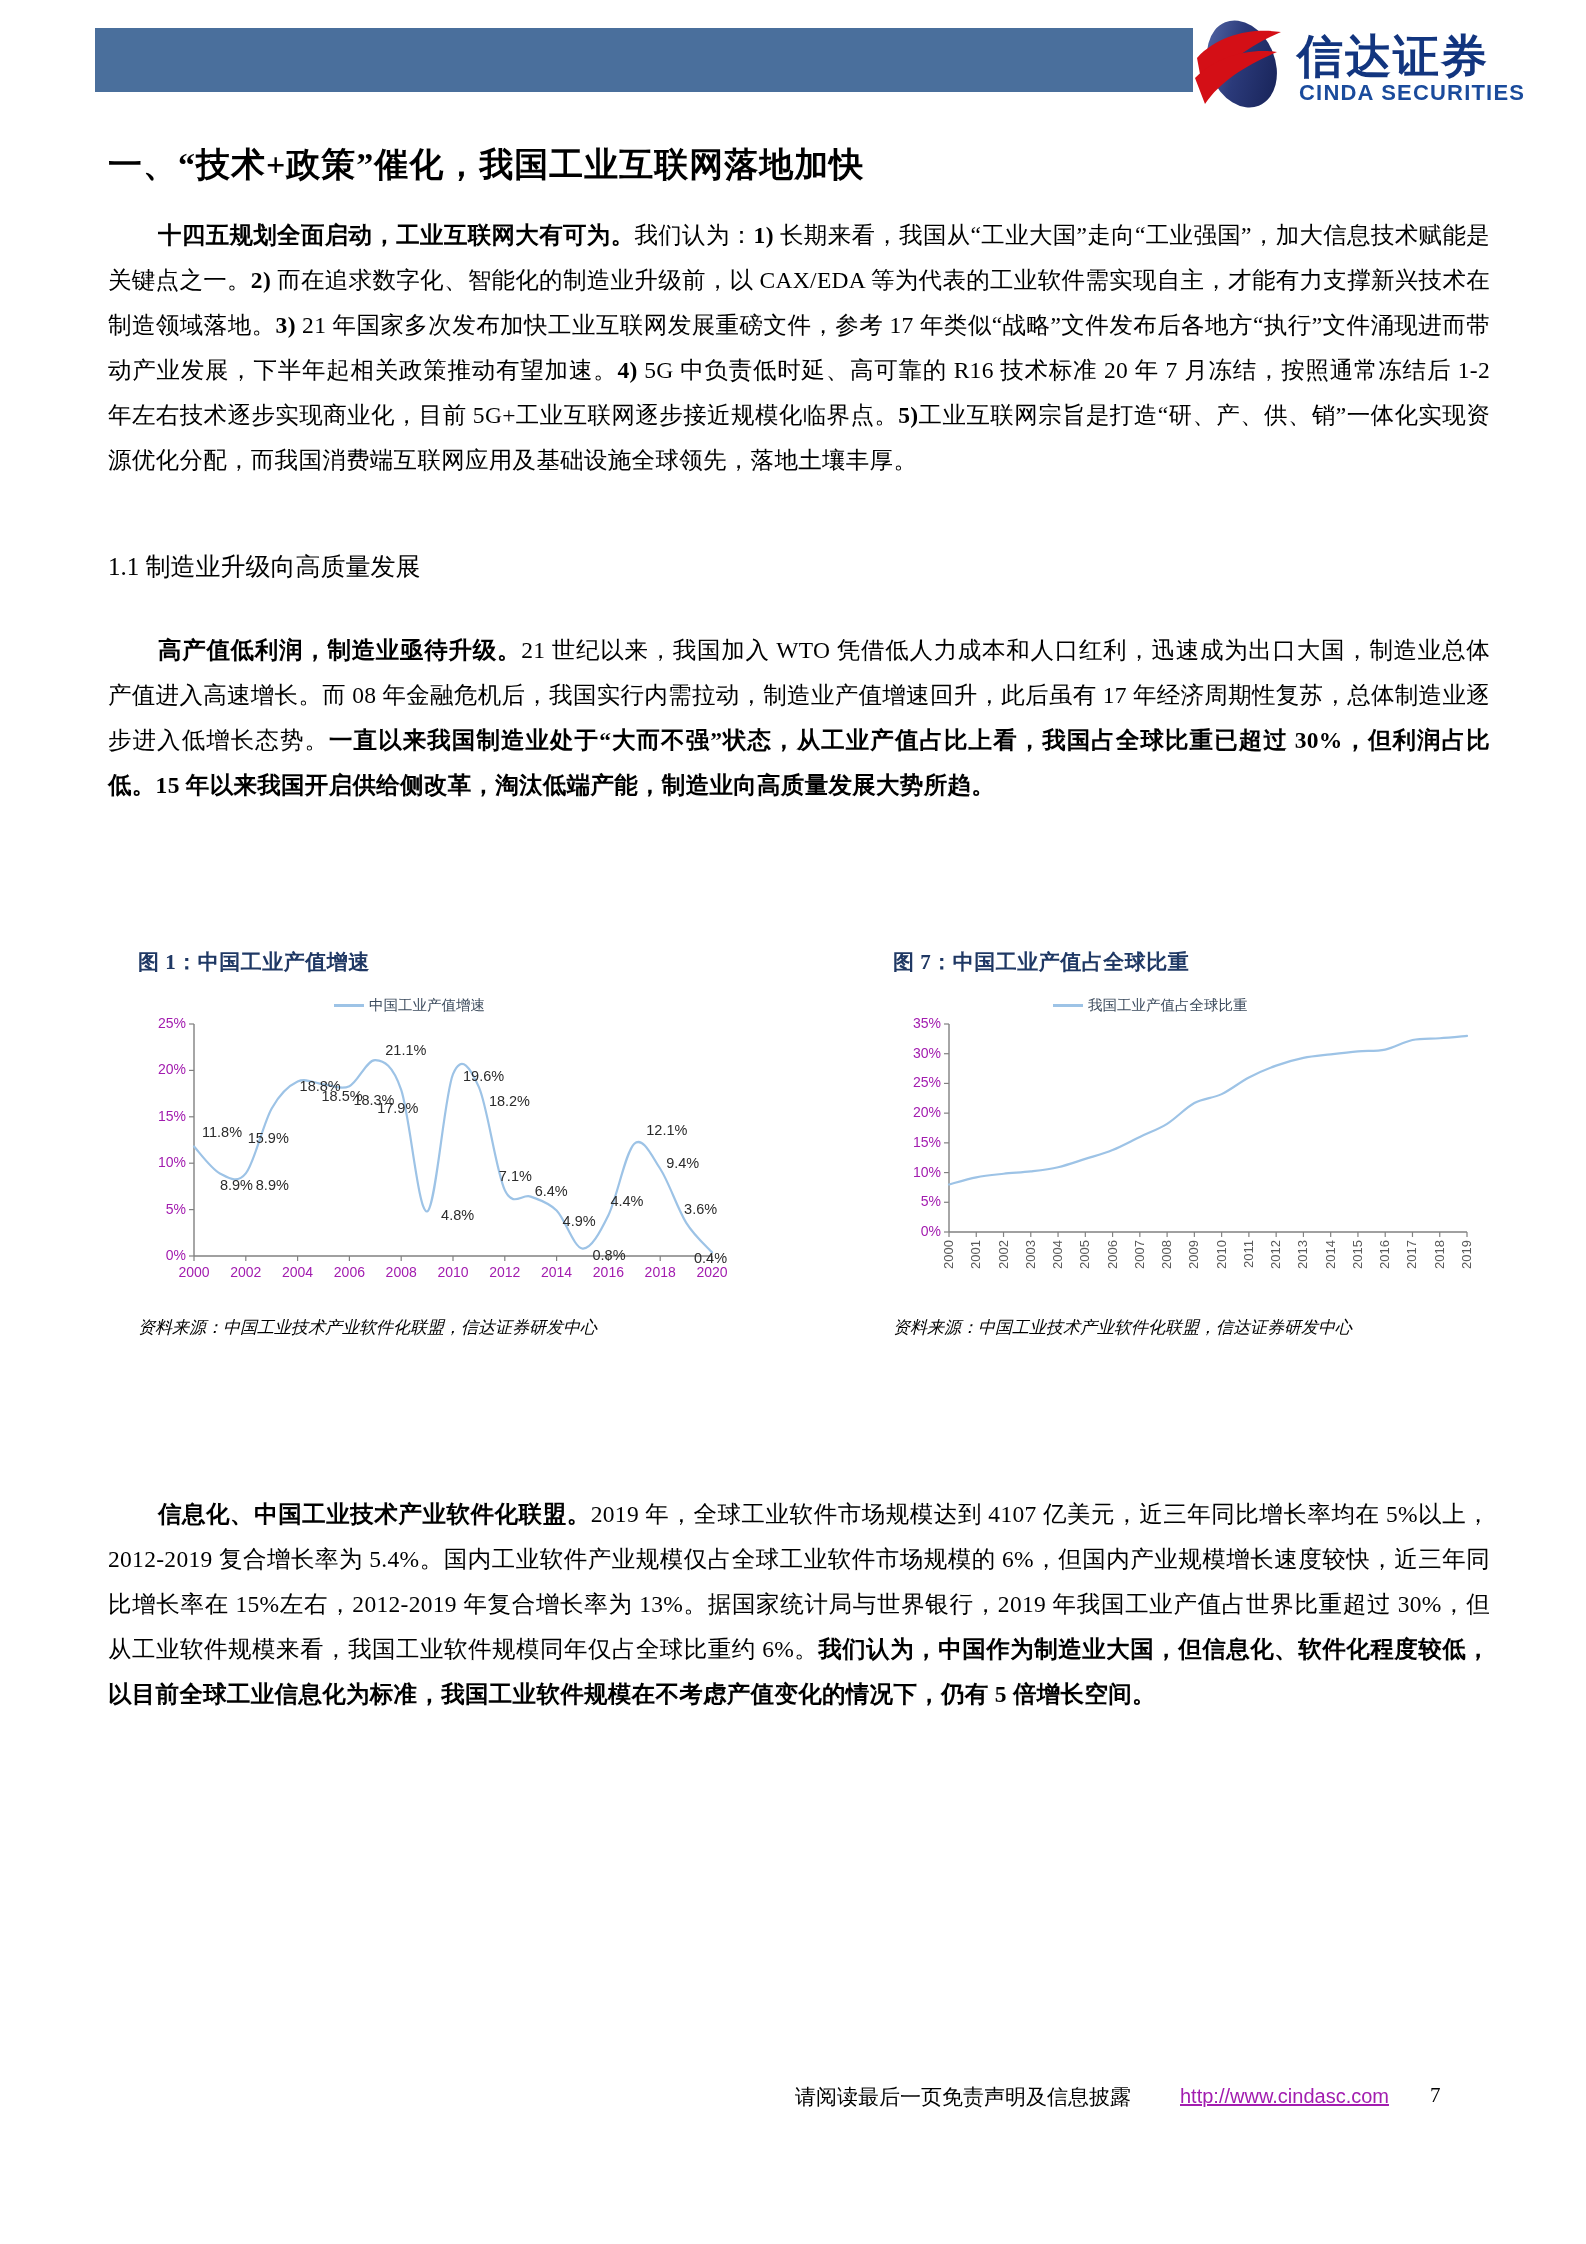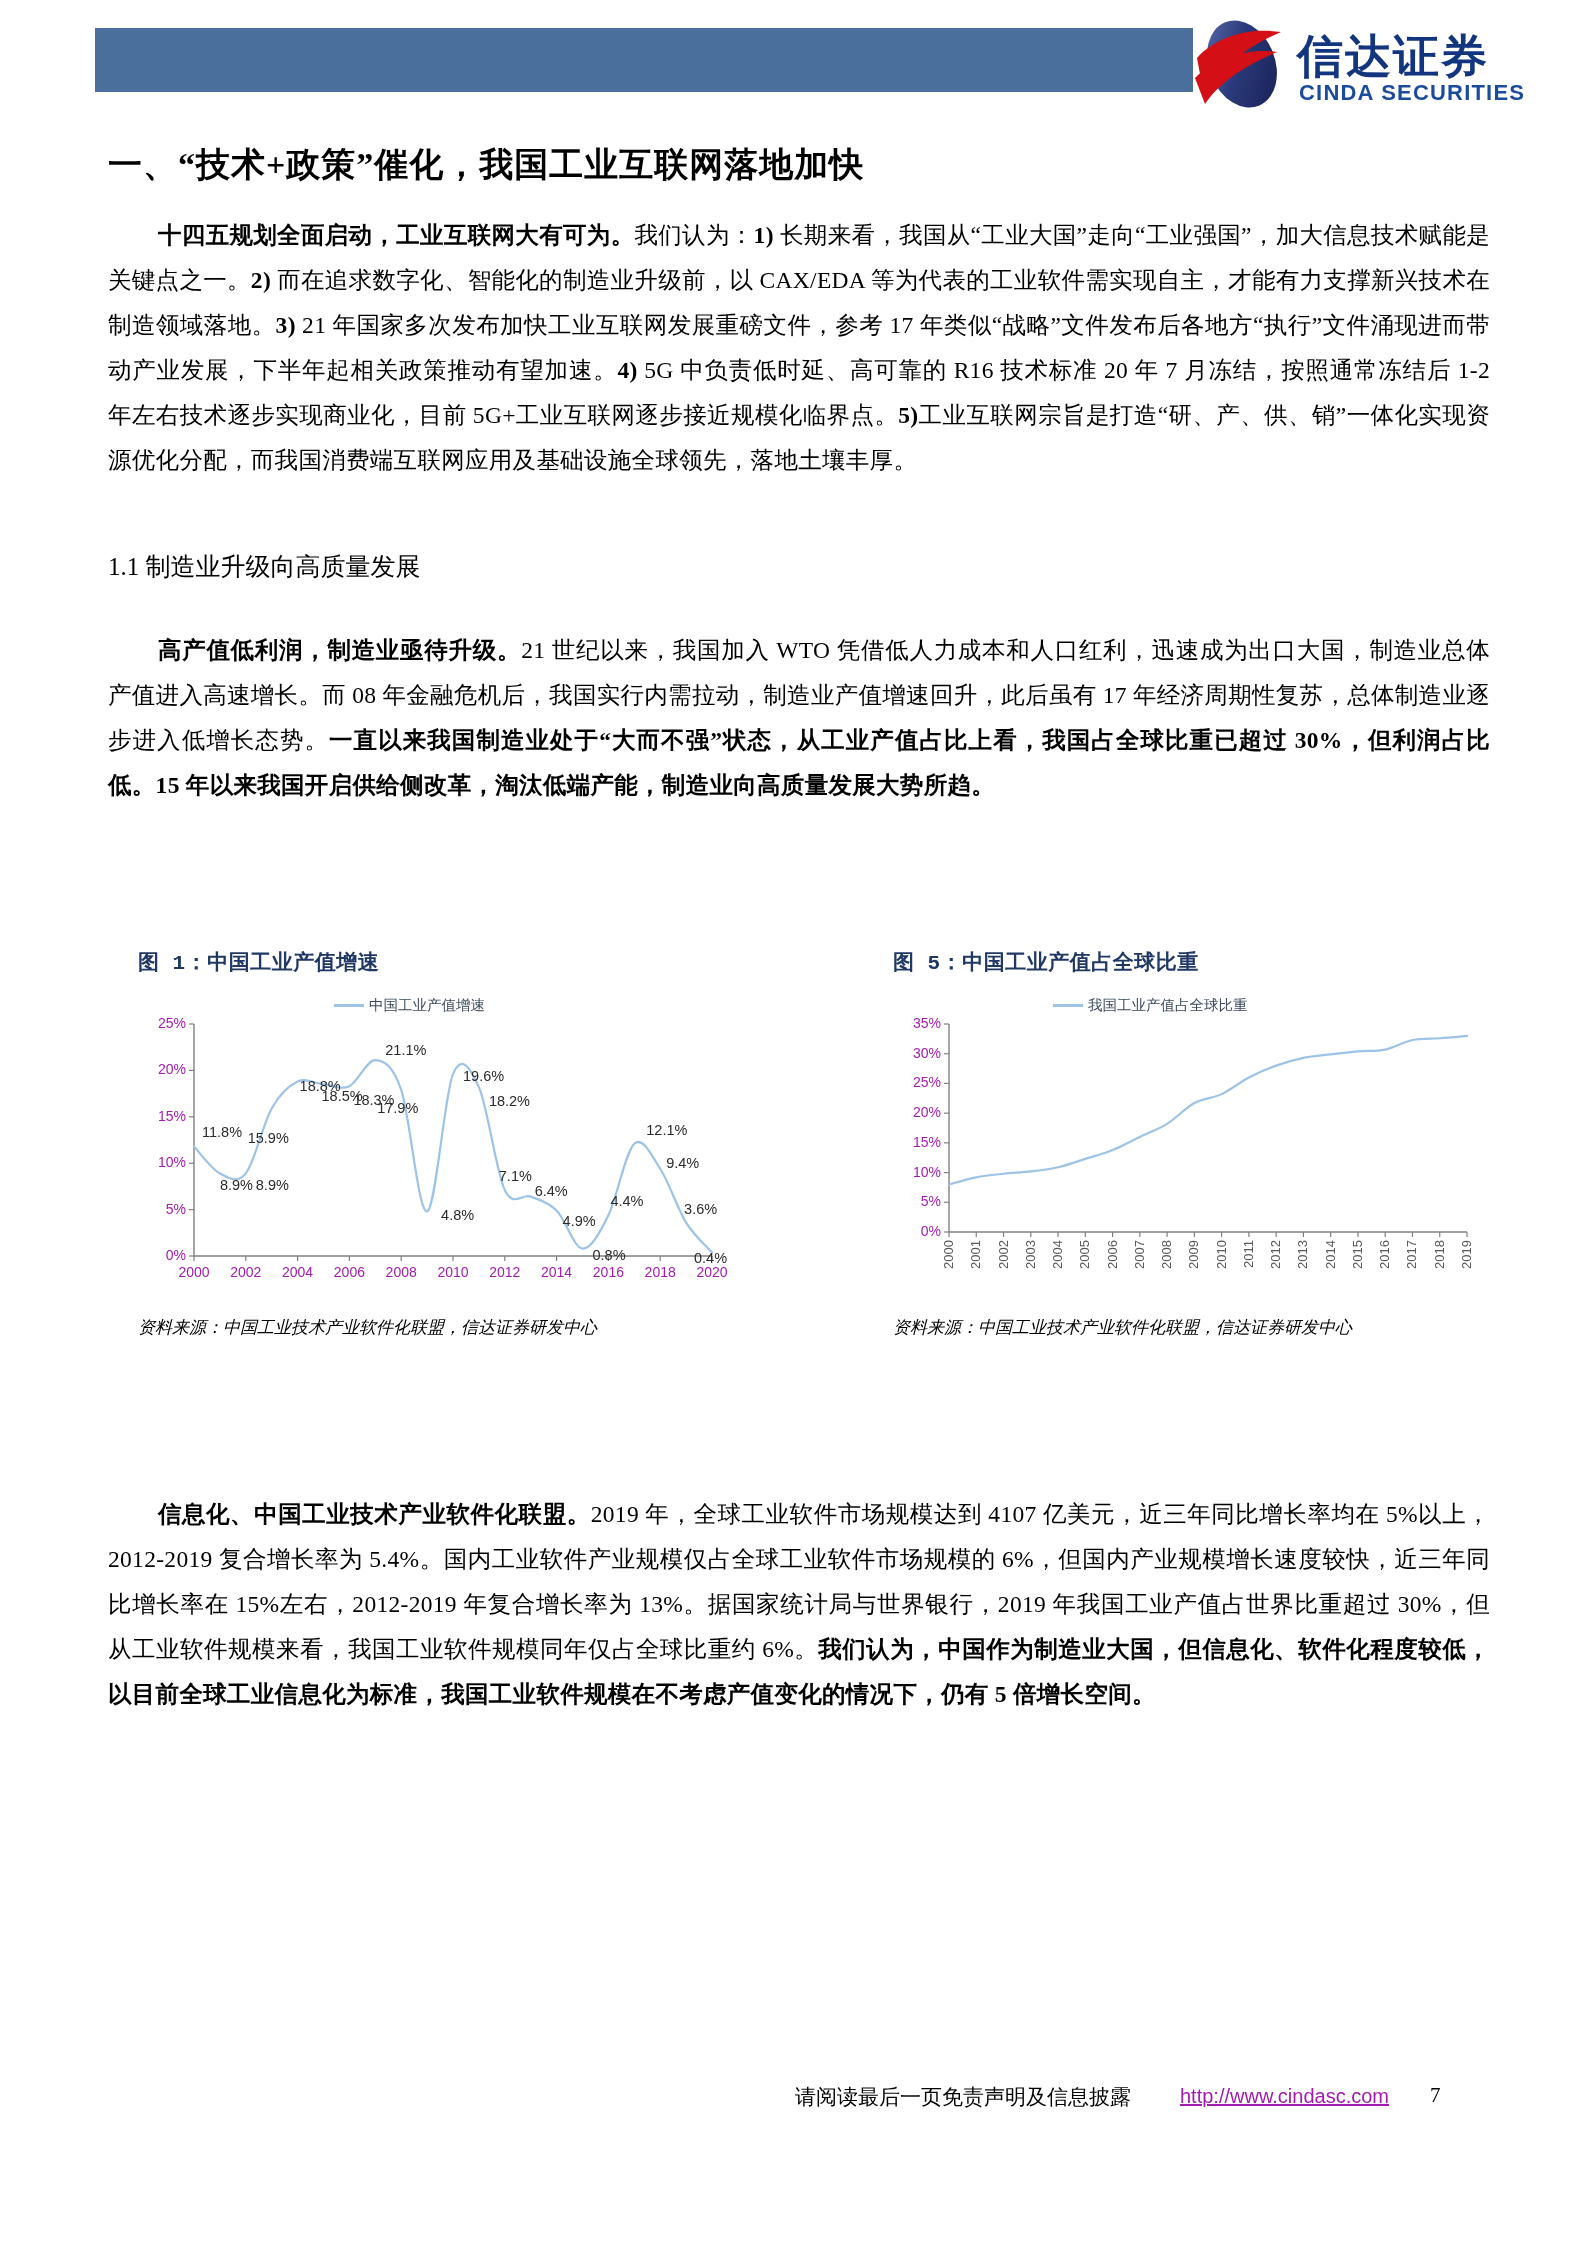--- a/index.html
+++ b/index.html
@@ -101,21 +101,21 @@
     font-family: "Liberation Serif", "DejaVu Serif", serif;
     white-space: nowrap;
   }
 
   
   .figure { position: absolute; }
   .fig1 { left: 138px; top: 948px; width: 600px; }
   .fig2 { left: 893px; top: 948px; width: 600px; }
 
   .fig-title {
-    font-family: Liberation Mono, monospace;
+    font-family: Liberation Serif, serif;
     font-weight: bold;
     font-size: 21px;
     color: #1f3864;
     letter-spacing: 0.5px;
     margin-bottom: 6px;
     white-space: nowrap;
   }
   .fig-canvas {
     position: relative;
     width: 600px;
@@ -272,21 +272,21 @@
           <line x1="470.4" y1="274" x2="470.4" y2="279" stroke="#808080" stroke-width="1.2"></line>
           <line x1="522.2" y1="274" x2="522.2" y2="279" stroke="#808080" stroke-width="1.2"></line>
           <line x1="574" y1="274" x2="574" y2="279" stroke="#808080" stroke-width="1.2"></line>
           <path d="M 56 164.49599999999998 C 60.31666666666667 168.9813333333333, 73.26666666666668 186.92266666666666, 81.9 191.408 C 90.53333333333333 195.89333333333332, 99.16666666666667 202.23466666666667, 107.8 191.408 C 116.43333333333332 180.5813333333333, 125.06666666666666 141.76, 133.7 126.44799999999998 C 142.33333333333331 111.13599999999998, 150.96666666666667 103.5573333333333, 159.6 99.53599999999997 C 168.23333333333332 95.51466666666664, 176.86666666666667 101.54666666666665, 185.5 102.32 C 194.13333333333333 103.09333333333333, 202.76666666666668 108.19733333333332, 211.4 104.17599999999999 C 220.03333333333333 100.15466666666666, 228.66666666666669 77.57333333333331, 237.3 78.19199999999998 C 245.93333333333334 78.81066666666665, 254.56666666666666 82.67733333333337, 263.2 107.88800000000003 C 271.8333333333333 133.0986666666667, 280.4666666666667 232.08533333333335, 289.1 229.45600000000002 C 297.73333333333335 226.82666666666668, 306.3666666666667 112.8373333333333, 315 92.11199999999997 C 323.6333333333333 71.38666666666663, 332.26666666666665 85.77066666666667, 340.9 105.10400000000001 C 349.5333333333333 124.43733333333336, 358.1666666666667 189.86133333333336, 366.8 208.11200000000002 C 375.43333333333334 226.36266666666668, 384.06666666666666 211.20533333333333, 392.7 214.608 C 401.3333333333333 218.01066666666668, 409.9666666666667 219.86666666666665, 418.6 228.528 C 427.23333333333335 237.18933333333334, 435.8666666666667 265.8026666666667, 444.5 266.576 C 453.1333333333333 267.34933333333333, 461.76666666666665 250.64533333333335, 470.4 233.168 C 479.0333333333333 215.69066666666666, 487.6666666666667 169.44533333333334, 496.3 161.712 C 504.93333333333334 153.97866666666664, 513.5666666666667 173.6213333333333, 522.2 186.76799999999997 C 530.8333333333334 199.91466666666665, 539.4666666666667 226.67199999999997, 548.1 240.59199999999998 C 556.7333333333333 254.512, 569.6833333333334 265.33866666666665, 574 270.288" fill="none" stroke="#9dc3e6" stroke-width="2.2" stroke-linecap="round" stroke-linejoin="round"></path>
         </svg>
     <div class="axis-label ylab" style="left: 6px; top: 265px;">0%</div><div class="axis-label ylab" style="left: 6px; top: 218.6px;">5%</div><div class="axis-label ylab" style="left: 6px; top: 172.2px;">10%</div><div class="axis-label ylab" style="left: 6px; top: 125.8px;">15%</div><div class="axis-label ylab" style="left: 6px; top: 79.4px;">20%</div><div class="axis-label ylab" style="left: 6px; top: 33px;">25%</div><div class="axis-label xlab-h" style="left: 32px; width: 48px; top: 282px;">2000</div><div class="axis-label xlab-h" style="left: 83.8px; width: 48px; top: 282px;">2002</div><div class="axis-label xlab-h" style="left: 135.6px; width: 48px; top: 282px;">2004</div><div class="axis-label xlab-h" style="left: 187.4px; width: 48px; top: 282px;">2006</div><div class="axis-label xlab-h" style="left: 239.2px; width: 48px; top: 282px;">2008</div><div class="axis-label xlab-h" style="left: 291px; width: 48px; top: 282px;">2010</div><div class="axis-label xlab-h" style="left: 342.8px; width: 48px; top: 282px;">2012</div><div class="axis-label xlab-h" style="left: 394.6px; width: 48px; top: 282px;">2014</div><div class="axis-label xlab-h" style="left: 446.4px; width: 48px; top: 282px;">2016</div><div class="axis-label xlab-h" style="left: 498.2px; width: 48px; top: 282px;">2018</div><div class="axis-label xlab-h" style="left: 550px; width: 48px; top: 282px;">2020</div><div class="dlabel" style="left: 64px; top: 142.496px;">11.8%</div><div class="dlabel" style="left: 81.9px; top: 195.408px;">8.9%</div><div class="dlabel" style="left: 117.8px; top: 195.408px;">8.9%</div><div class="dlabel" style="left: 109.7px; top: 148.448px;">15.9%</div><div class="dlabel" style="left: 161.6px; top: 95.536px;">18.8%</div><div class="dlabel" style="left: 183.5px; top: 106.32px;">18.5%</div><div class="dlabel" style="left: 215.4px; top: 110.176px;">18.3%</div><div class="dlabel" style="left: 247.3px; top: 60.192px;">21.1%</div><div class="dlabel" style="left: 239.2px; top: 117.888px;">17.9%</div><div class="dlabel" style="left: 303.1px; top: 225.456px;">4.8%</div><div class="dlabel" style="left: 325px; top: 86.112px;">19.6%</div><div class="dlabel" style="left: 350.9px; top: 111.104px;">18.2%</div><div class="dlabel" style="left: 360.8px; top: 186.112px;">7.1%</div><div class="dlabel" style="left: 396.7px; top: 200.608px;">6.4%</div><div class="dlabel" style="left: 424.6px; top: 230.528px;">4.9%</div><div class="dlabel" style="left: 454.5px; top: 264.576px;">0.8%</div><div class="dlabel" style="left: 472.4px; top: 211.168px;">4.4%</div><div class="dlabel" style="left: 508.3px; top: 139.712px;">12.1%</div><div class="dlabel" style="left: 528.2px; top: 172.768px;">9.4%</div><div class="dlabel" style="left: 546.1px; top: 218.592px;">3.6%</div><div class="dlabel" style="left: 556px; top: 268.288px;">0.4%</div></div>
     <div class="fig-source">资料来源：中国工业技术产业软件化联盟，信达证券研发中心</div>
   </div>
 
   <div class="figure fig2">
-    <div class="fig-title">图 5：中国工业产值占全球比重</div>
+    <div class="fig-title">图 7：中国工业产值占全球比重</div>
     <div class="fig-canvas" id="fig2-canvas">
       <div class="legend legend-f2">
         <span class="swatch"></span>
         <span>我国工业产值占全球比重</span>
       </div>
       <svg id="fig2-svg" width="600" height="330">
           <line x1="56" y1="42" x2="56" y2="250" stroke="#808080" stroke-width="1.4"></line>
           <line x1="56" y1="250" x2="574" y2="250" stroke="#808080" stroke-width="1.4"></line>
           <line x1="51" y1="250" x2="56" y2="250" stroke="#808080" stroke-width="1.2"></line>
           <line x1="51" y1="220.28571428571428" x2="56" y2="220.28571428571428" stroke="#808080" stroke-width="1.2"></line>

